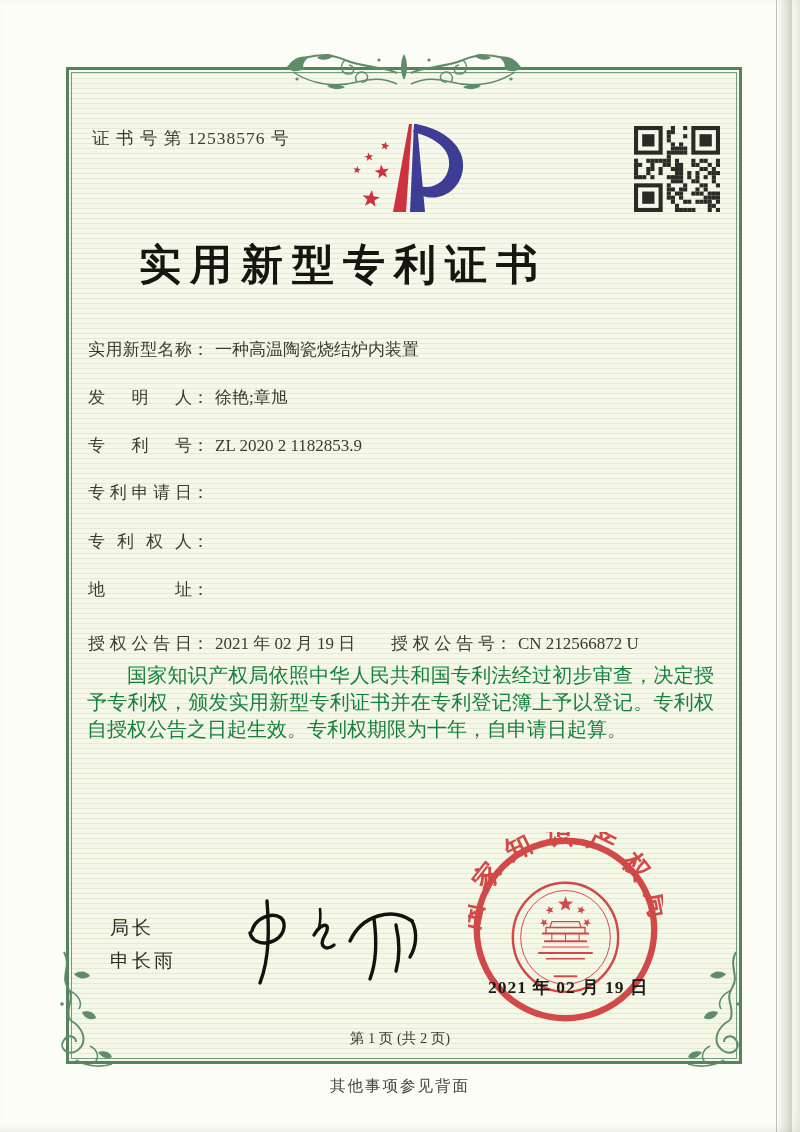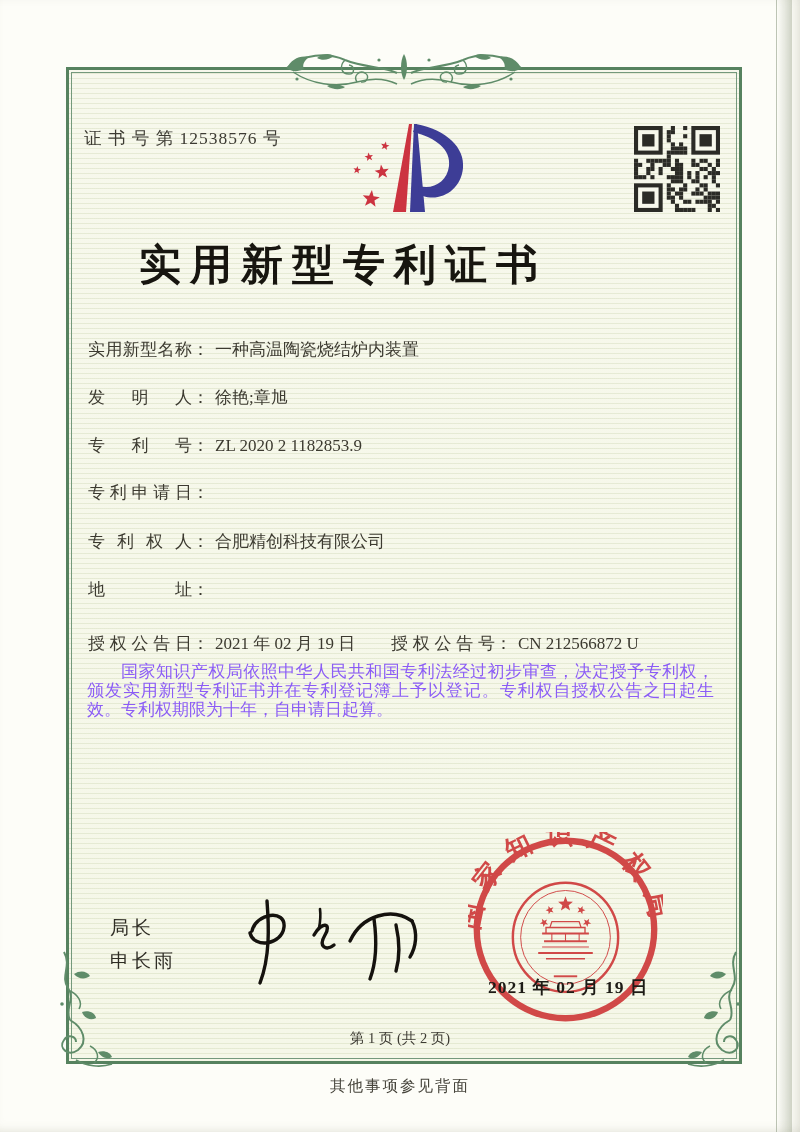--- a/index.html
+++ b/index.html
@@ -24,31 +24,31 @@
   .frame::after {
     content:""; position:absolute; left:2px; top:2px; right:2px; bottom:2px;
     border:1px solid #74997c;
   }
   .scan-edge {
     position:absolute; top:0; right:8px; width:16px; height:1132px;
     background:linear-gradient(90deg, rgba(150,155,130,0), rgba(140,150,125,.38));
     border-left:1px solid rgba(120,140,110,.25);
   }
   .abs { position:absolute; }
-  .cert-no { left:84px; top:126px; font-size:17.5px; color:#3d3b33; letter-spacing:1px; }
+  .cert-no { left:92px; top:126px; font-size:17.5px; color:#3d3b33; letter-spacing:1px; }
   .title { left:0; top:237px; width:686px; text-align:center; font-size:42px; font-weight:bold;
            color:#17150f; letter-spacing:9px; }
   .field { left:88px; width:624px; display:flex; align-items:flex-start;
            font-size:17px; color:#3c3a30; line-height:25px; }
   .f-label { display:inline-block; width:104px; text-align:justify; text-align-last:justify; flex:0 0 104px; }
   .f-colon { flex:0 0 auto; margin-right:6px; }
   .f-value { flex:1 1 auto; }
   .f-value-fixed { flex:0 0 172px; }
   .f-label2 { display:inline-block; width:104px; text-align:justify; text-align-last:justify; flex:0 0 104px; margin-left:4px; }
-  .para { left:87px; width:627px; font-size:17px; line-height:19px; color:#8b5cf6;
+  .para { left:87px; width:627px; font-size:20px; line-height:27px; color:#15803d;
           text-indent:2em; text-align:justify; }
   .signer { left:110px; font-size:19px; color:#2e2c24; letter-spacing:3px; }
   .seal-date { left:488px; top:975px; font-size:17.5px; font-weight:600; color:#1d1b16; letter-spacing:1px; z-index:6; }
   .page-no { left:0; top:1029px; width:800px; text-align:center; font-size:14.5px; color:#3d3b33; }
   .back-note { left:0; top:1076px; width:800px; text-align:center; font-size:15.5px; color:#45433a; letter-spacing:2px; }
   svg { display:block; }
   .orn { color:#5f8c69; }
 </style>
 </head>
 <body>
@@ -274,21 +274,20 @@
       <span class="f-colon">：</span>
       <span class="f-value">ZL 2020 2 1182853.9</span>
   </div>
   <div class="abs field" style="top:481px;font-family:Liberation Mono, monospace;">
     <span class="f-label">专利申请日</span>
       <span class="f-colon">：</span>
   </div>
   <div class="abs field" style="top:529px;">
     <span class="f-label">专利权人</span>
       <span class="f-colon">：</span>
-      <span class="f-value">合肥精创科技有限公司</span>
   </div>
   <div class="abs field" style="top:577px; width:580px;">
     <span class="f-label">地址</span>
       <span class="f-colon">：</span>
   </div>
   <div class="abs field" style="top:631px;">
     <span class="f-label">授权公告日</span>
       <span class="f-colon">：</span>
       <span class="f-value f-value-fixed">2021 年 02 月 19 日</span>
     <span class="f-label2">授权公告号</span>

